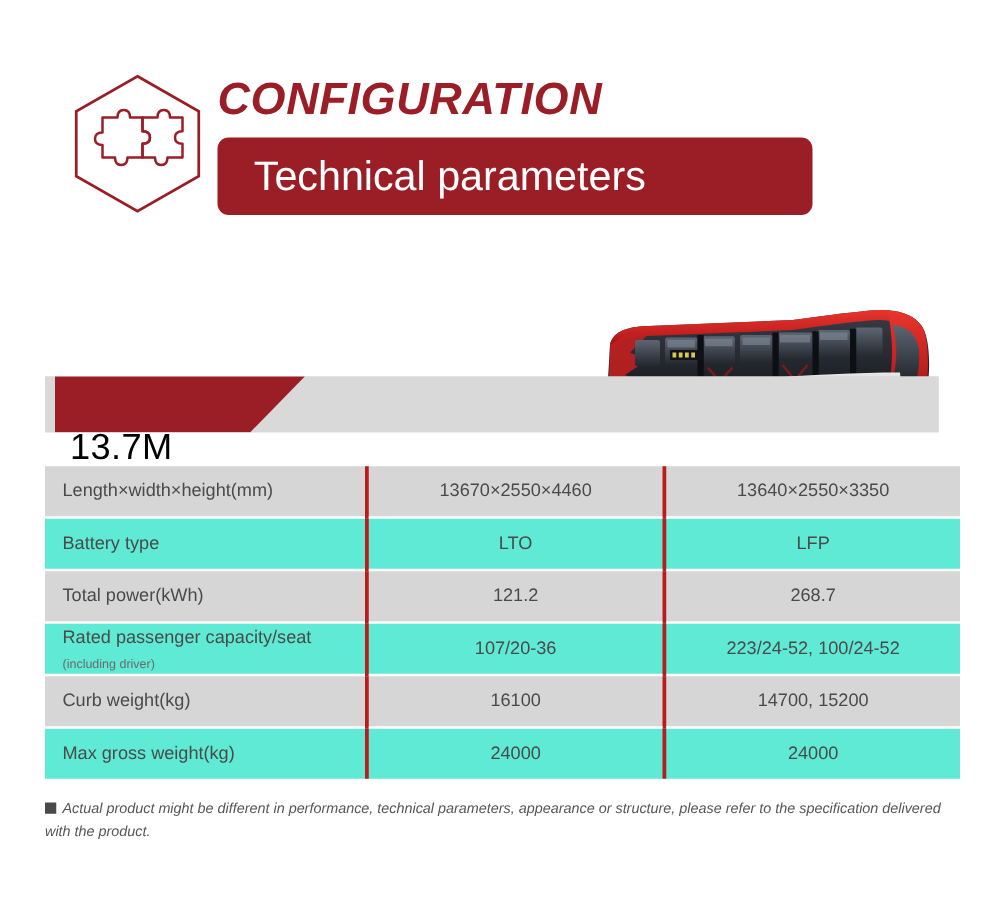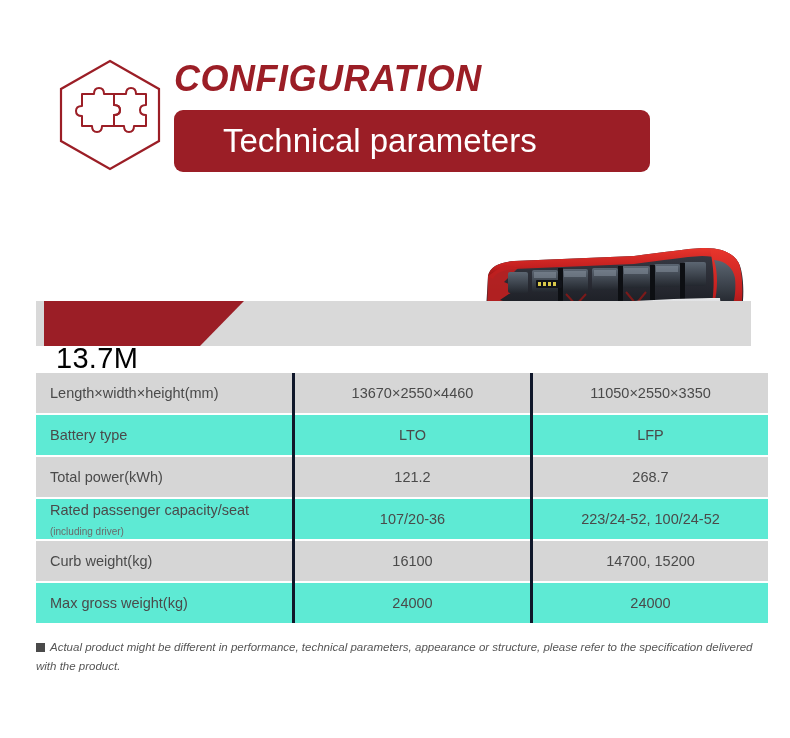--- a/index.html
+++ b/index.html
@@ -46,21 +46,20 @@
     display: flex;
     align-items: center;
   }
   #subtitle-label {
     color: #ffffff;
     font-size: 33px;
     font-weight: normal;
     padding-left: 29px;
     line-height: 36px;
     white-space: nowrap;
-    margin-left: 20px;
   }
 
   
   #model-band {
     position: absolute;
     left: 0; top: 301px;
     width: 790px; height: 45px;
   }
   #model-band-bg {
     position: absolute;
@@ -99,21 +98,21 @@
     left: 36px; top: 373px;
     width: 715px;
     border-collapse: collapse;
     table-layout: fixed;
   }
   #spec-table td {
     height: 40px;
     padding: 0;
     font-size: 14.5px;
     color: #4a4a4a;
-    border-right: 3px solid #0f172a;
+    border-right: 3px solid #b91c1c;
     border-bottom: 2px solid #ffffff;
     vertical-align: middle;
   }
   #spec-table td:last-child { border-right: none; }
   #spec-table tr:last-child td { border-bottom: none; }
   .col-label { width: 242px; padding-left: 14px !important; text-align: left; }
   .col-a { width: 235px; text-align: center; }
   .col-b { width: 235px; text-align: center; }
   .row-odd td  { background: #d6d6d6; }
   .row-even td { background: #5eead4; }
@@ -280,21 +279,21 @@
 </div>
 <div id="model-banner-label">13.7M</div>
 
 <table id="spec-table">
   <tbody>
     <tr class="row-odd">
       <td class="col-label">
         <span class="label-main">Length×width×height(mm)</span>
       </td>
       <td class="col-a">13670×2550×4460</td>
-      <td class="col-b">11050×2550×3350</td>
+      <td class="col-b">13640×2550×3350</td>
     </tr>
     <tr class="row-even">
       <td class="col-label">
         <span class="label-main">Battery type</span>
       </td>
       <td class="col-a">LTO</td>
       <td class="col-b">LFP</td>
     </tr>
     <tr class="row-odd">
       <td class="col-label">

